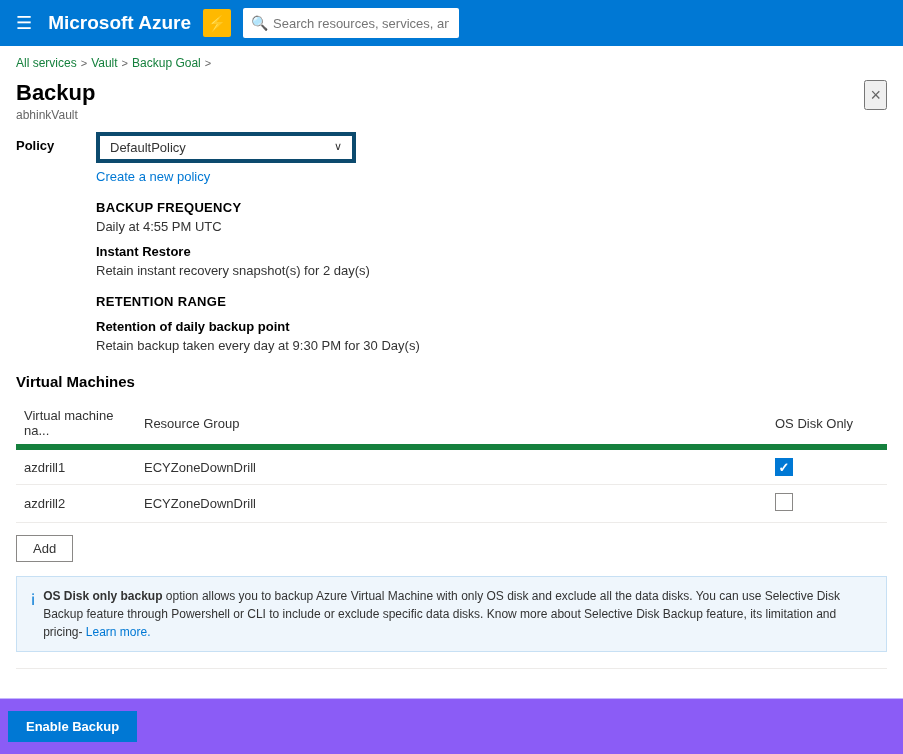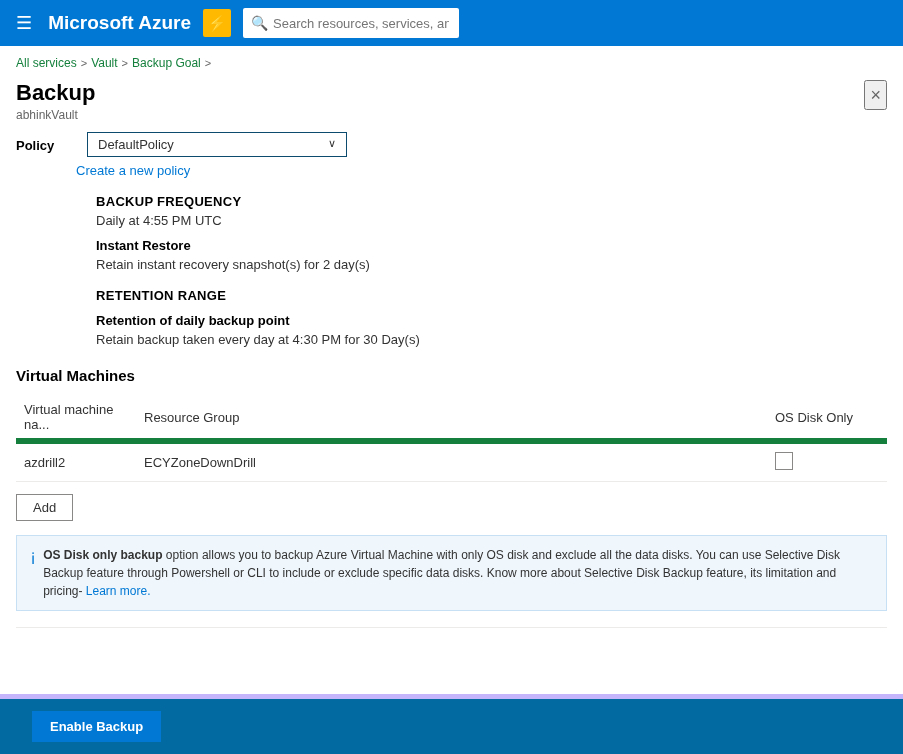--- a/index.html
+++ b/index.html
@@ -105,43 +105,43 @@
       cursor: pointer;
       padding: 4px;
       line-height: 1;
     }
 
     
     .policy-section {
       display: flex;
       align-items: flex-start;
       margin-top: 10px;
+      gap: 20px;
     }
     .policy-label {
       font-size: 13px;
       font-weight: 600;
       color: #000;
       min-width: 60px;
       padding-top: 6px;
     }
     .policy-right {
       display: flex;
       flex-direction: column;
       gap: 6px;
     }
     .policy-dropdown {
       display: flex;
       align-items: flex-start;
-      border: 1px solid #0c4a6e;
+      border: 4px solid #0c4a6e;
       padding: 4px 10px;
       min-width: 260px;
       cursor: pointer;
       background: #fff;
       justify-content: space-between;
-      margin-left: 11px;
     }
     .policy-dropdown span { font-size: 13px; }
     .policy-dropdown .chevron { font-size: 11px; color: #333; }
     .create-policy-link {
       color: #0078d4;
       font-size: 13px;
       cursor: pointer;
       text-decoration: none;
     }
 
@@ -266,23 +266,23 @@
       text-decoration: none;
     }
     .info-box strong { font-weight: 700; }
 
     
     .footer {
       position: fixed;
       bottom: 0;
       left: 0;
       right: 0;
-      background: #0369a1;
-      border-top: 5px solid #c4b5fd;
-      padding: 12px 32px;
+      background: #8b5cf6;
+      border-top: 1px solid #c4b5fd;
+      padding: 12px 8px;
     }
     .enable-backup-btn {
       background: #0078d4;
       color: #fff;
       border: none;
       padding: 8px 18px;
       font-size: 13px;
       cursor: pointer;
       font-weight: 600;
     }
@@ -336,35 +336,42 @@
   </div>
 
   <div class="backup-info">
     <div class="section-header">BACKUP FREQUENCY</div>
     <div class="info-text">Daily at 4:55 PM UTC</div>
     <div class="section-sub">Instant Restore</div>
     <div class="info-text">Retain instant recovery snapshot(s) for 2 day(s)</div>
 
     <div class="section-header" style="margin-top:16px;">RETENTION RANGE</div>
     <div class="section-sub">Retention of daily backup point</div>
-    <div class="info-text">Retain backup taken every day at 4:30 PM for 30 Day(s)</div>
+    <div class="info-text">Retain backup taken every day at 9:30 PM for 30 Day(s)</div>
   </div>
 
   <div class="vm-section">
     <h2>Virtual Machines</h2>
     <table class="vm-table">
       <thead>
         <tr>
           <th class="col-name">Virtual machine na...</th>
           <th class="col-rg">Resource Group</th>
           <th class="col-os">OS Disk Only</th>
         </tr>
       </thead>
       <tbody>
         <tr>
+          <td class="col-name">azdrill1</td>
+          <td class="col-rg">ECYZoneDownDrill</td>
+          <td class="col-os-cell">
+            <div class="checkbox-checked"></div>
+          </td>
+        </tr>
+        <tr>
           <td class="col-name">azdrill2</td>
           <td class="col-rg">ECYZoneDownDrill</td>
           <td class="col-os-cell">
             <div class="checkbox-unchecked"></div>
           </td>
         </tr>
       </tbody>
     </table>
 
     <button class="add-btn">Add</button>

